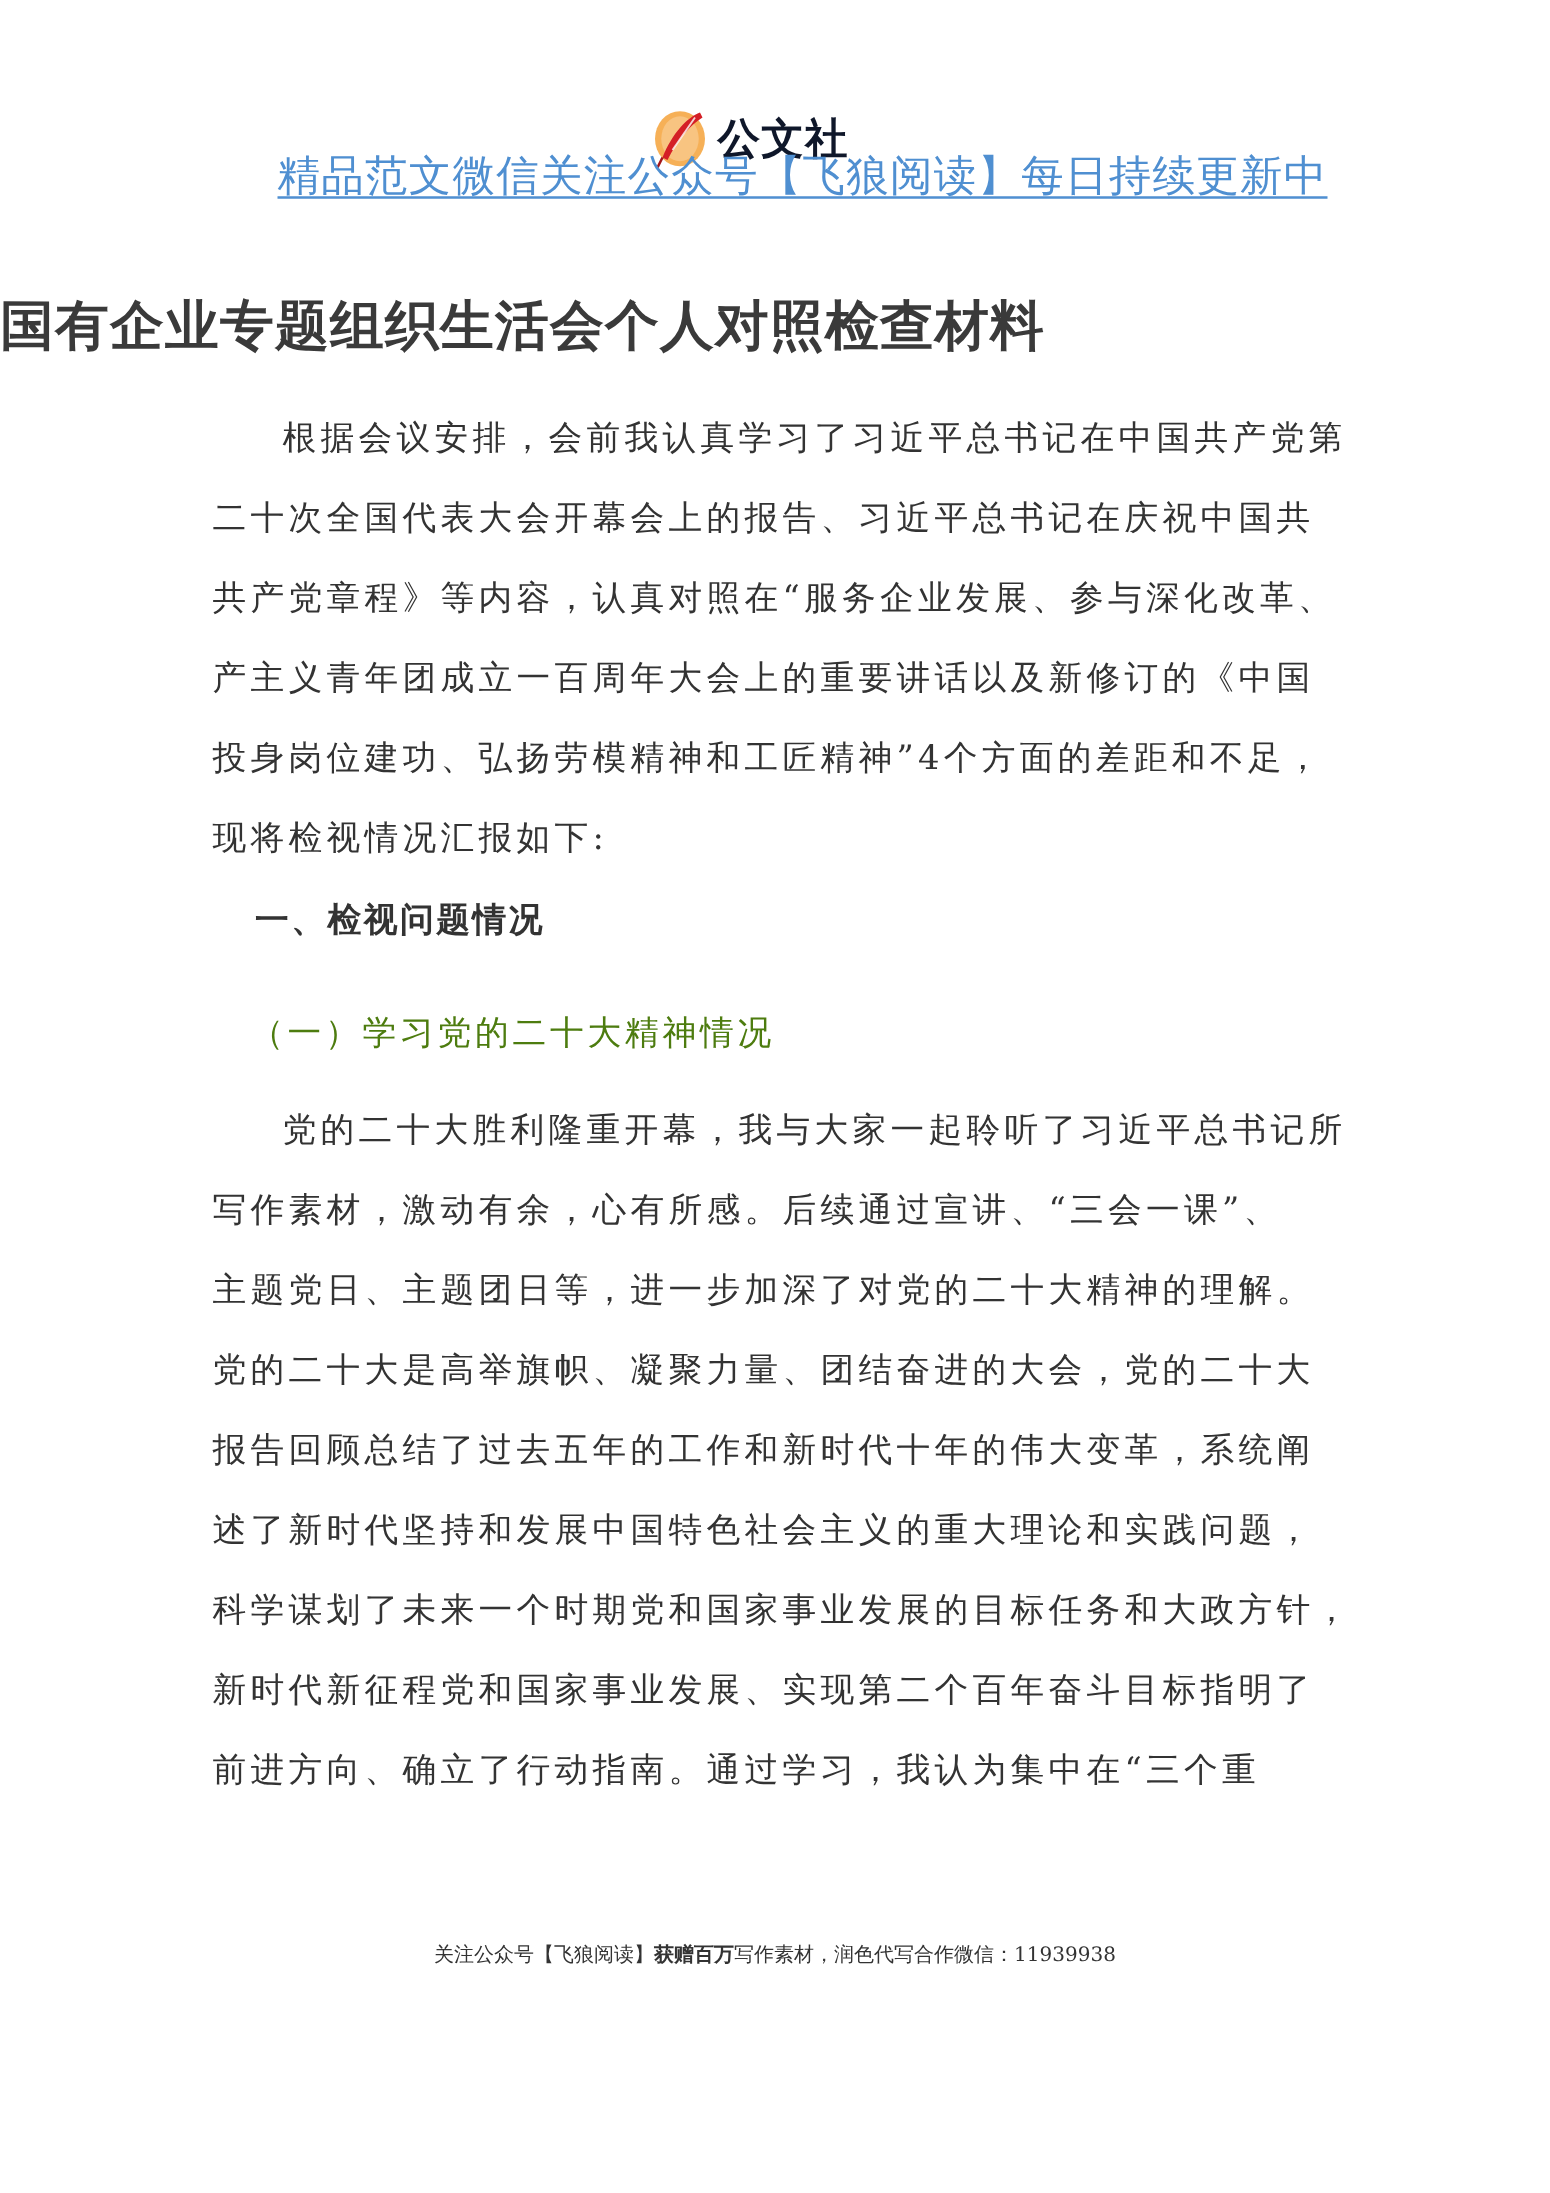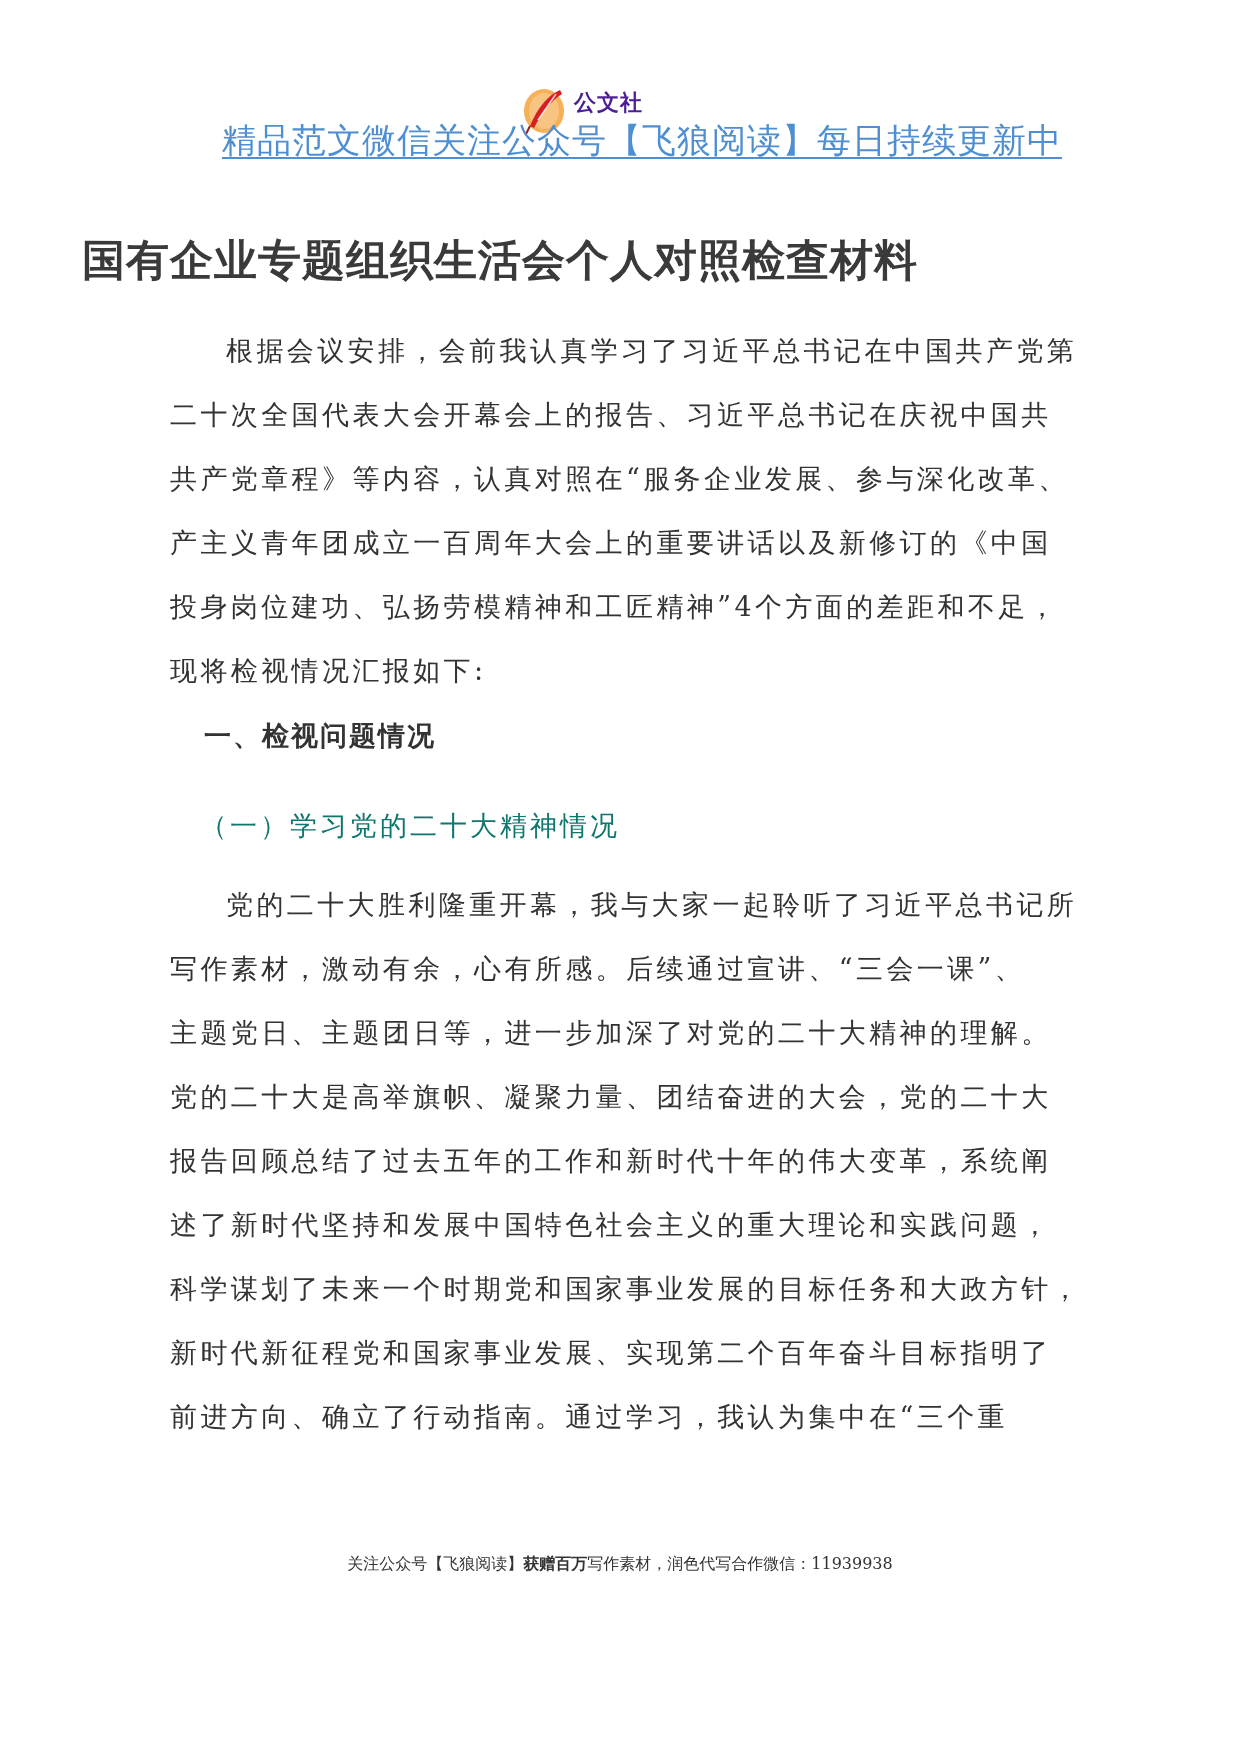--- a/index.html
+++ b/index.html
@@ -2,32 +2,32 @@
 <html><head>
 <meta charset="utf-8">
 <style>
   html, body { margin: 0; padding: 0; background: #ffffff; }
   body { width: 1240px; height: 1754px; position: relative; overflow: hidden; font-family: "DejaVu Serif", "Liberation Serif", serif; color: #2b2b2b; }
   .page { position: absolute; left: 0; top: 0; width: 1240px; height: 1754px; background: #fff; }
 
   .header { position: absolute; left: 0; top: 78px; width: 1240px; height: 80px; text-align: center; }
   .logo { position: absolute; left: 520px; top: 8px; height: 50px; width: 200px; }
   .logo-mark { position: absolute; left: 0; top: 0; width: 48px; height: 50px; }
-  .logo-text { position: absolute; left: 54px; top: 2px; font-family: "DejaVu Sans", "Liberation Sans", sans-serif; font-weight: bold; font-size: 22px; color: #4c1d95; letter-spacing: 1px; }
+  .logo-text { position: absolute; left: 54px; top: 2px; font-family: "DejaVu Sans", "Liberation Sans", sans-serif; font-weight: bold; font-size: 34px; color: #0f172a; letter-spacing: 1px; }
   .promo-link { position: absolute; left: 222px; top: 40px; width: 800px; font-family: "DejaVu Sans", "Liberation Sans", sans-serif; font-size: 34px; letter-spacing: 1px; color: #4f8fd1; text-decoration: underline; text-decoration-color: #4f8fd1; text-underline-offset: 5px; text-decoration-thickness: 2px; white-space: nowrap; text-align: center; }
 
-  .title { position: absolute; left: 0; top: 232px; width: 1000px; text-align: center; font-family: "DejaVu Serif", "Liberation Serif", serif; font-weight: bold; font-size: 43px; letter-spacing: 1px; color: #3a3a3a; white-space: nowrap; }
+  .title { position: absolute; left: 0; top: 232px; width: 1000px; text-align: left; font-family: "DejaVu Serif", "Liberation Serif", serif; font-weight: bold; font-size: 43px; letter-spacing: 1px; color: #3a3a3a; white-space: nowrap; }
 
   .body-text { position: absolute; left: 156px; width: 935px; font-size: 27px; line-height: 64px; color: #333; }
   .line { height: 64px; white-space: nowrap; letter-spacing: 3.4px; margin-left: 14px; }
   .indent { padding-left: 56px; }
 
   .p1 { top: 319px; }
   .h1 { position: absolute; left: 204px; top: 718px; font-family: "DejaVu Sans", "Liberation Sans", sans-serif; font-weight: bold; font-size: 27px; color: #333; letter-spacing: 2px; white-space: nowrap; }
-  .h2 { position: absolute; left: 200px; top: 808px; font-size: 27px; color: #0f766e; letter-spacing: 3px; white-space: nowrap; }
+  .h2 { position: absolute; left: 200px; top: 808px; font-size: 27px; color: #4d7c0f; letter-spacing: 3px; white-space: nowrap; }
   .p2 { top: 873px; }
 
   .footer { position: absolute; left: 0; top: 1554px; width: 1240px; text-align: center; font-size: 16px; color: #333; white-space: nowrap; }
   .footer .b { font-weight: bold; }
 </style>
 </head>
 <body>
 
 <div class="page">
 

